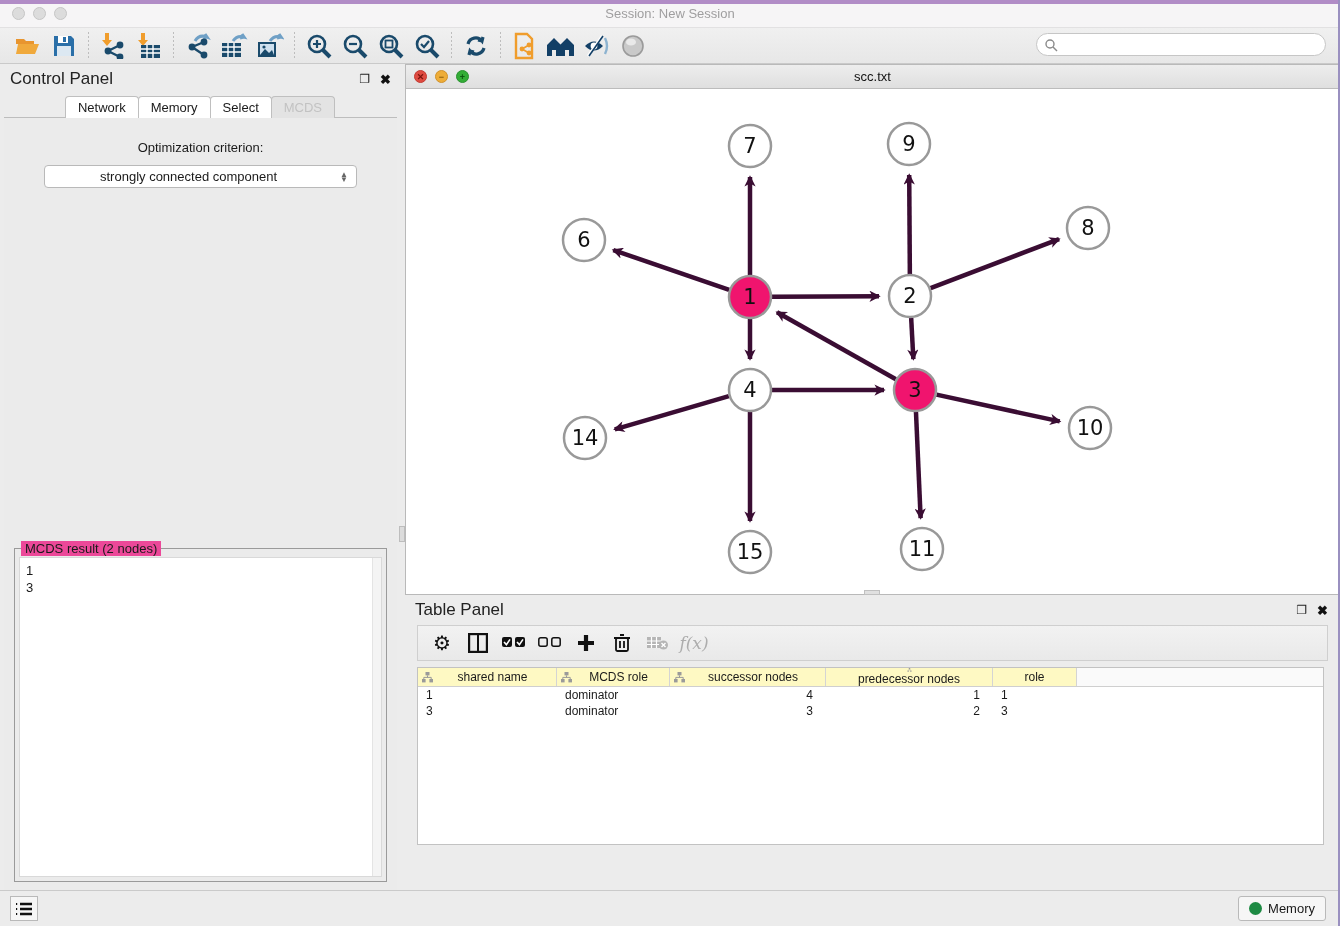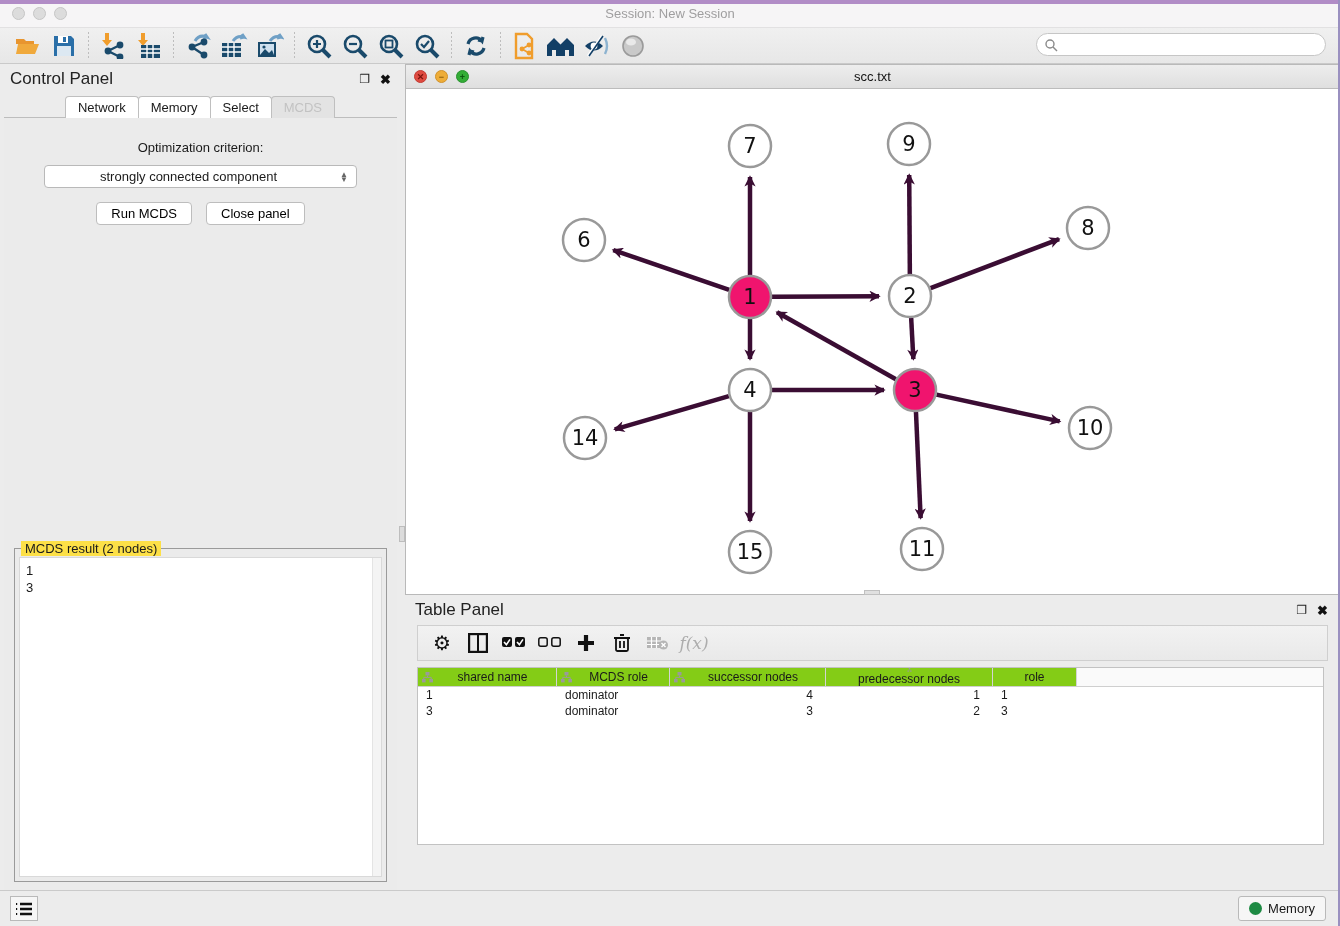--- a/index.html
+++ b/index.html
@@ -43,21 +43,21 @@
   .tab.sel { background:#e3e3e3; color:#c2c2c2; }
   .cp-body { position:absolute; left:4px; right:4px; top:53px; bottom:0; border-top:1px solid #bdbdbd; background:#ebebeb; }
   .opt-label { text-align:center; margin-top:22px; font-size:13px; }
   .combo { margin:10px 40px 0 40px; height:23px; background:#fff; border:1px solid #b9b9b9; border-radius:4px;
            display:flex; align-items:center; padding:0 8px; cursor:pointer; }
   .combo .val { flex:1; font-size:13px;margin-left:47px; }
   .stepper { display:flex; flex-direction:column; line-height:5px; color:#666; font-size:8px; }
   .btn-row { display:flex; justify-content:center; gap:14px; margin-top:14px; }
   .mac-btn { background:#fff; border:1px solid #bdbdbd; border-radius:4px; padding:3px 14px; font-size:13px; cursor:pointer; }
   .result-group { position:absolute; left:10px; right:10px; top:430px; bottom:8px; border:1px solid #9a9a9a; }
-  .result-legend { position:absolute; top:-8px; left:6px; background:#fde047; padding:0 4px; font-size:13px; }
+  .result-legend { position:absolute; top:-8px; left:6px; background:#ec4899; padding:0 4px; font-size:13px; }
   .result-area { position:absolute; left:4px; right:4px; top:8px; bottom:4px; background:#fff; border:1px solid #d9d9d9;
                  padding:4px 6px; font-size:13px; line-height:17px; }
   .result-scroll { position:absolute; right:0; top:0; bottom:0; width:9px; background:#f4f4f4; border-left:1px solid #e4e4e4; }
 
   
   .v-grip { position:absolute; left:399px; top:462px; width:6px; height:16px; background:#dcdcdc; border:1px solid #bdbdbd; z-index:5; }
 
   
   .net-window { position:absolute; left:405px; top:0; width:935px; height:531px; background:#fff; border:1px solid #b9b9b9; }
   .net-titlebar { height:24px; background:linear-gradient(#ededed,#dfdfdf); border-bottom:1px solid #bcbcbc;
@@ -74,21 +74,21 @@
 
   
   .table-panel { position:absolute; left:405px; top:533px; width:935px; height:293px; background:#ececec; }
   .tp-header { height:26px; display:flex; align-items:center; padding:0 12px 0 10px; }
   .tp-toolbar { margin:2px 12px 0 12px; height:36px; border:1px solid #cfcfcf; background:linear-gradient(#f2f2f2,#e9e9e9);
                 display:flex; align-items:center; padding-left:8px; gap:4px; }
   .tpt-btn { width:32px; height:30px; display:flex; align-items:center; justify-content:center; cursor:pointer; }
   .gear-glyph { font-size:20px; color:#111; }
   .fx-glyph { font-family:"DejaVu Serif", serif; font-style:italic; font-size:17px; color:#adadad; }
   .tbl-wrap { position:absolute; left:12px; right:16px; top:70px; bottom:45px; background:#fff; border:1px solid #c2c2c2; }
-  .tbl-headrow { display:flex; height:19px; border-bottom:1px solid #cfcfcf; background:#84cc16; }
+  .tbl-headrow { display:flex; height:19px; border-bottom:1px solid #cfcfcf; background:#fef9c3; }
   .th { display:flex; align-items:center; border-right:1px solid #d4d4d4; font-size:12px; padding:0 4px; }
   .th .th-label { flex:1; text-align:center; }
   .th-filler { flex:1; background:#fafafa; }
   .tbl-row { display:flex; height:16px; font-size:12px; }
   .td { padding:0 8px; display:flex; align-items:center; }
   .td.r { justify-content:flex-end; padding-right:13px; }
   .tp-tabs { position:absolute; left:0; right:0; bottom:14px; display:flex; justify-content:center; }
   .tp-tab { padding:3px 13px; border:1px solid #bfbfbf; background:#fff; font-size:13px; font-weight:bold;
             margin-left:-1px; cursor:pointer; }
   .tp-tab:first-child { border-radius:4px 0 0 4px; }
@@ -273,24 +273,20 @@
         <span class="tab sel">MCDS</span>
       </div>
       <div class="cp-body">
         <div class="opt-label">Optimization criterion:</div>
         <div class="combo">
           <span class="val">strongly connected component</span>
           <span class="stepper">
               <span>▲</span>
               <span>▼</span>
             </span>
-        </div>
-        <div class="btn-row">
-          <button class="mac-btn">Run MCDS</button>
-          <button class="mac-btn">Close panel</button>
         </div>
         <div class="result-group">
           <span class="result-legend">MCDS result (2 nodes)</span>
           <div class="result-area">
             <div>1</div>
             <div>3</div>
             <div class="result-scroll"></div>
           </div>
         </div>
       </div>

